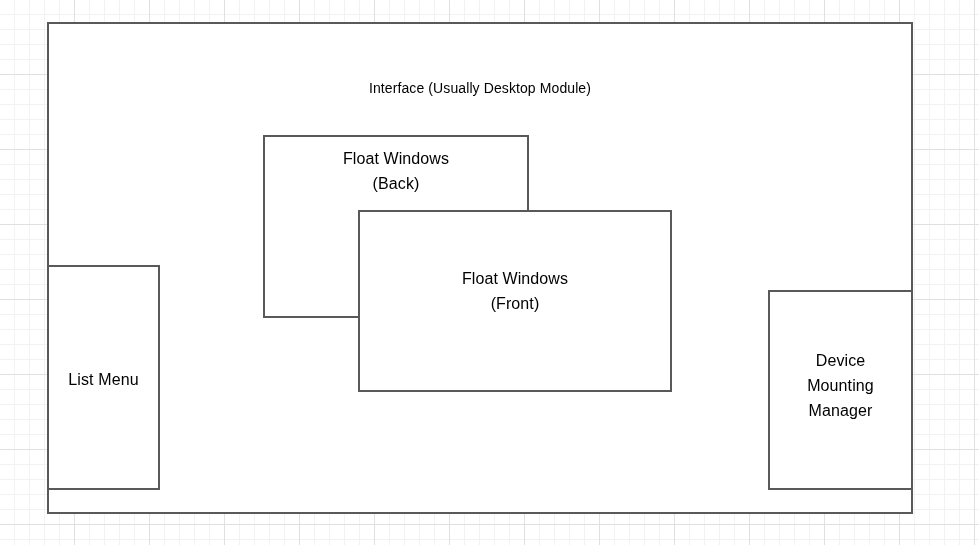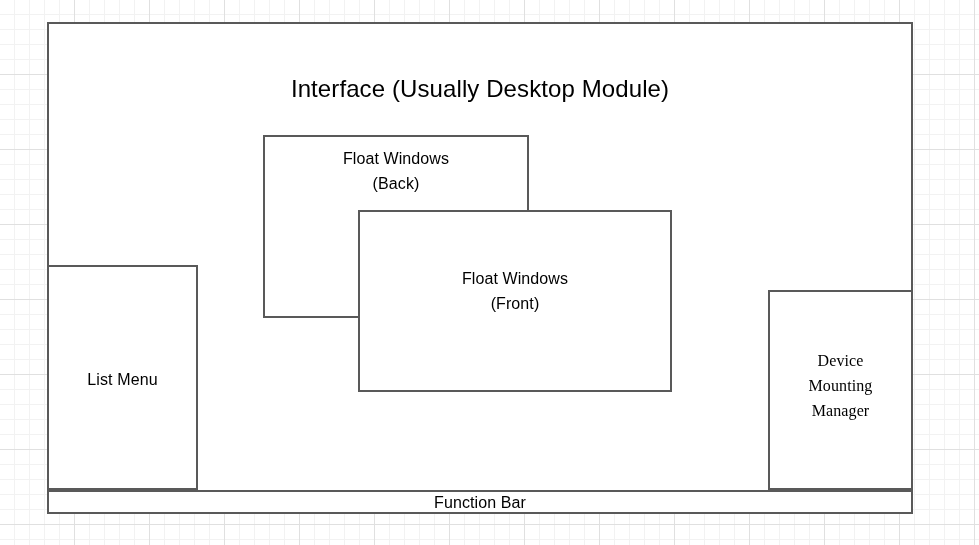--- a/index.html
+++ b/index.html
@@ -54,28 +54,28 @@
   
   #interface-box {
     left: 47px;
     top: 22px;
     width: 866px;
     height: 492px;
     z-index: 1;
   }
   #interface-title {
     top: 52px;
-    font-size: 24px;
+    font-size: 14px;
   }
 
   
   #list-menu-box {
     left: 47px;
     top: 265px;
-    width: 151px;
+    width: 113px;
     height: 225px;
     z-index: 2;
   }
   #list-menu-label {
     top: 100px;
   }
 
   
   #float-back-box {
     left: 263px;
@@ -100,21 +100,20 @@
     top: 54px;
   }
 
   
   #device-manager-box {
     left: 768px;
     top: 290px;
     width: 145px;
     height: 200px;
     z-index: 3;
-    font-family: Liberation Serif, serif;
   }
   #device-manager-label {
     top: 56px;
   }
 
   
   #function-bar-box {
     left: 47px;
     top: 490px;
     width: 866px;
@@ -147,17 +146,14 @@
     <div class="label" id="float-front-label">Float Windows
 (Front)</div>
   </div>
 
   <div class="box" id="device-manager-box">
     <div class="label" id="device-manager-label">Device
 Mounting
 Manager</div>
   </div>
 
-  <div class="box" id="function-bar-box">
-    <div class="label" id="function-bar-label">Function Bar</div>
-  </div>
 
 </div>
 
 </body></html>

